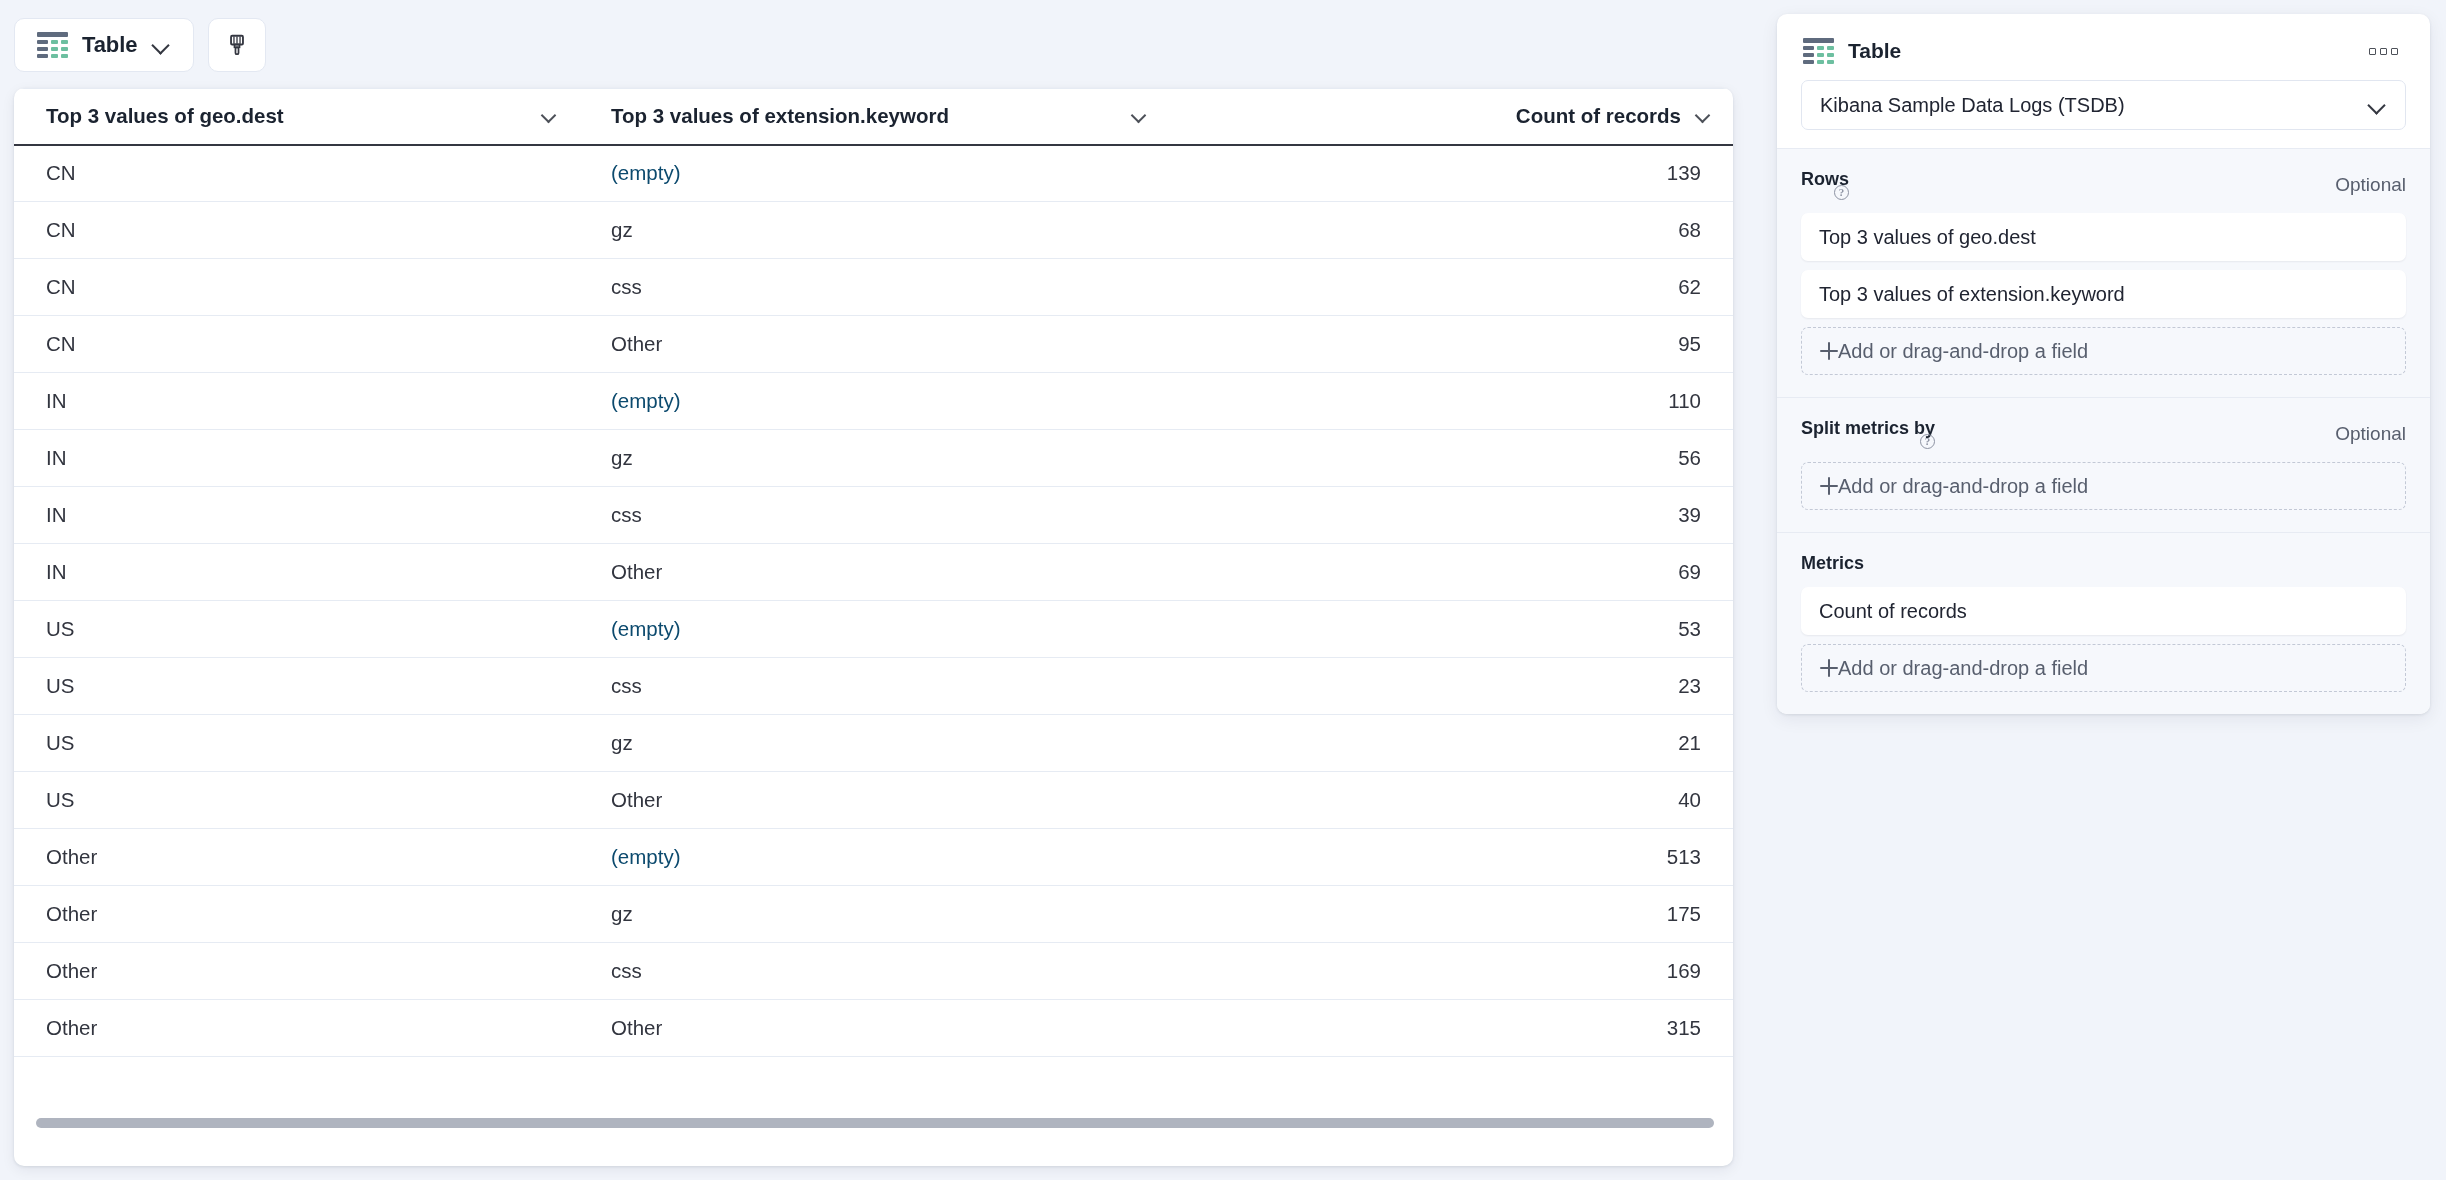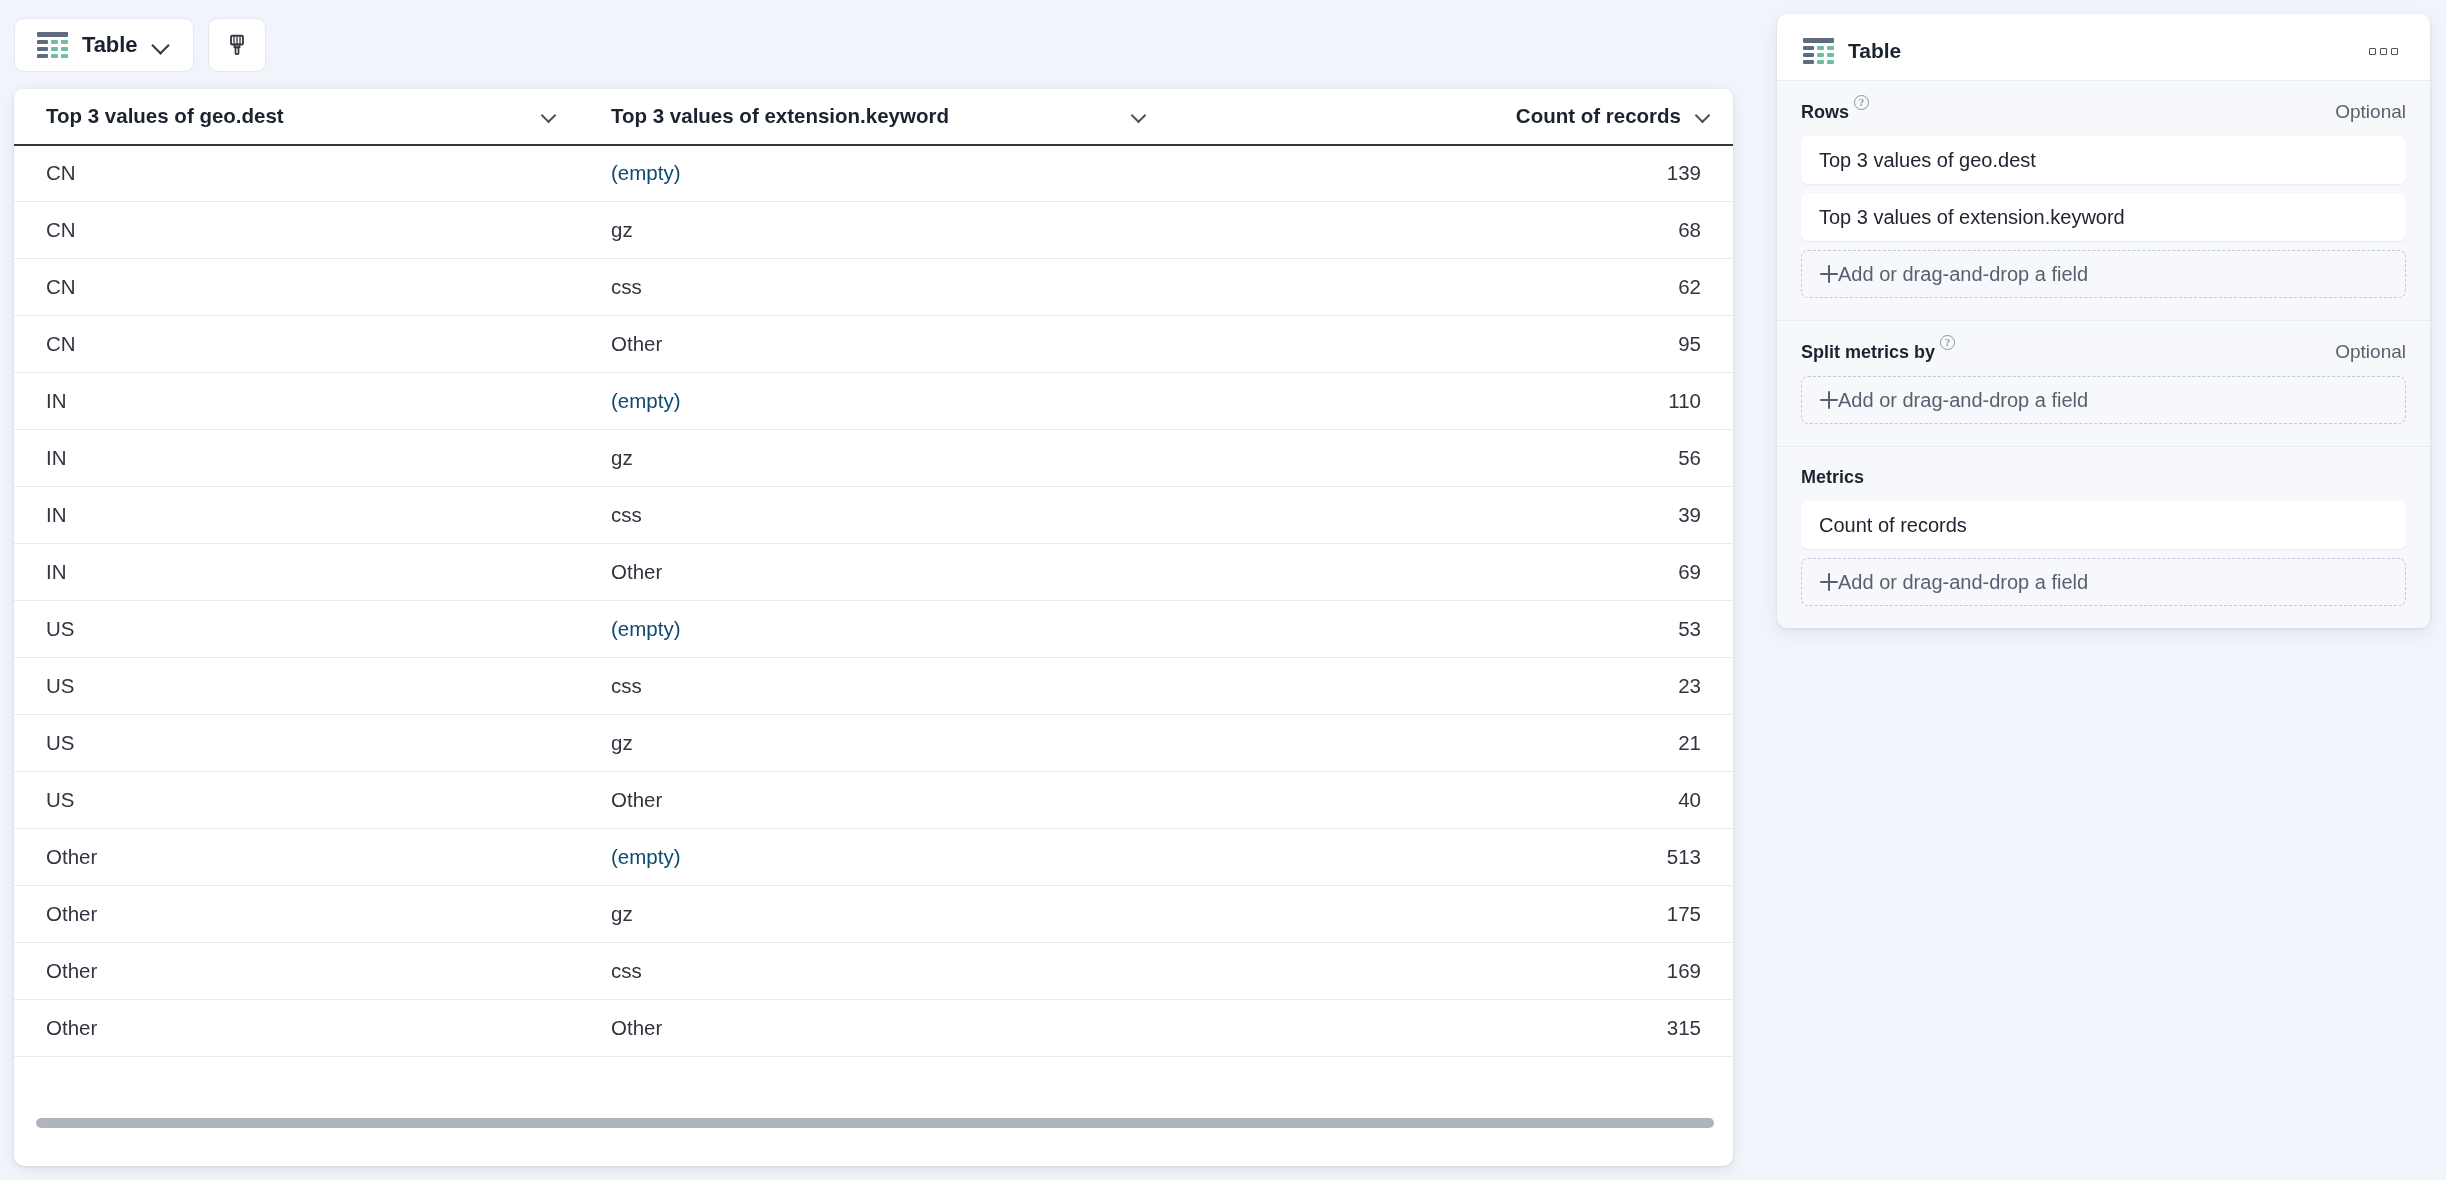--- a/index.html
+++ b/index.html
@@ -209,22 +209,22 @@
   }
   .cp-section.last { border-bottom: none; }
 
   .cp-section-head {
     display: flex;
     align-items: center;
     justify-content: space-between;
     margin-bottom: 13px;
   }
   .cp-section-title {
-    display: flex; align-items: flex-start; gap: 2px;
-    font-size: 18px; font-weight: 700; color: #1b2330;
+    display: flex; align-items: flex-end; gap: 2px;
+    font-size: 18px; font-weight: 700; color: #1b2330; flex-direction: column;
   }
   .q-icon {
     width: 15px; height: 15px;
     border: 1.4px solid #8d93a3;
     border-radius: 50%;
     font-size: 11px;
     line-height: 12px;
     text-align: center;
     color: #8d93a3;
     font-weight: 700;
@@ -455,20 +455,24 @@
         </span>
         <span class="cp-title">Table</span>
       </div>
       <span class="boxes-icon">
           <i></i>
           <i></i>
           <i></i>
         </span>
     </div>
 
+    <div class="cp-source">
+      <span class="cp-source-label">Kibana Sample Data Logs (TSDB)</span>
+      <span class="chev"></span>
+    </div>
 
     <div id="sections">
         <div class="cp-section">
           <div class="cp-section-head">
             <div class="cp-section-title">
               <span>Rows</span>
               <span class="q-icon">?</span>
             </div>
             <span class="cp-optional">Optional</span>
           </div>

